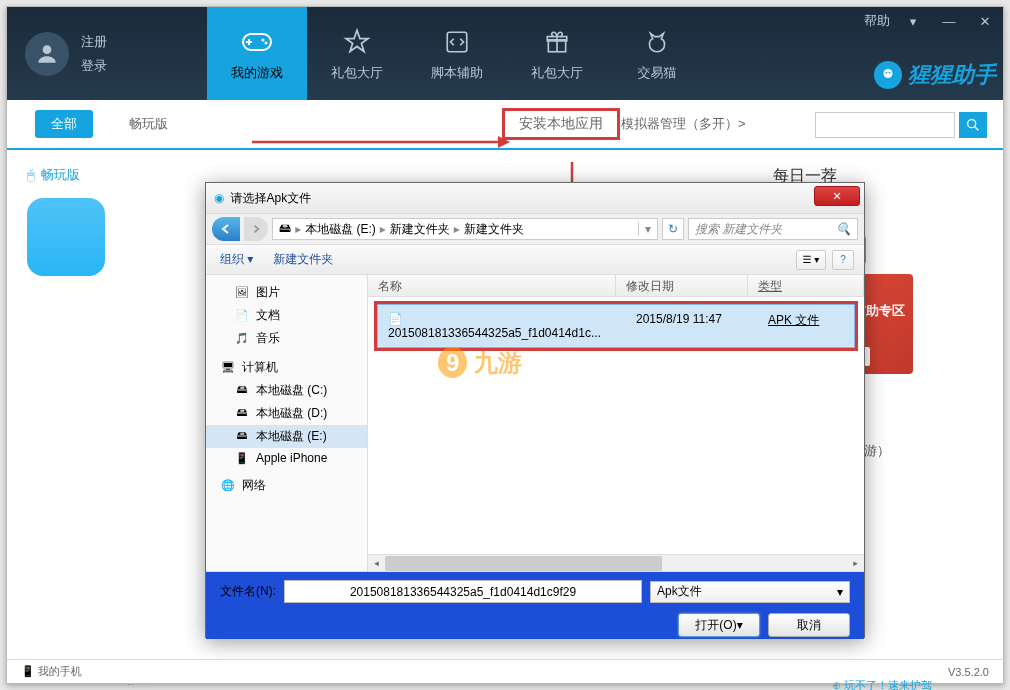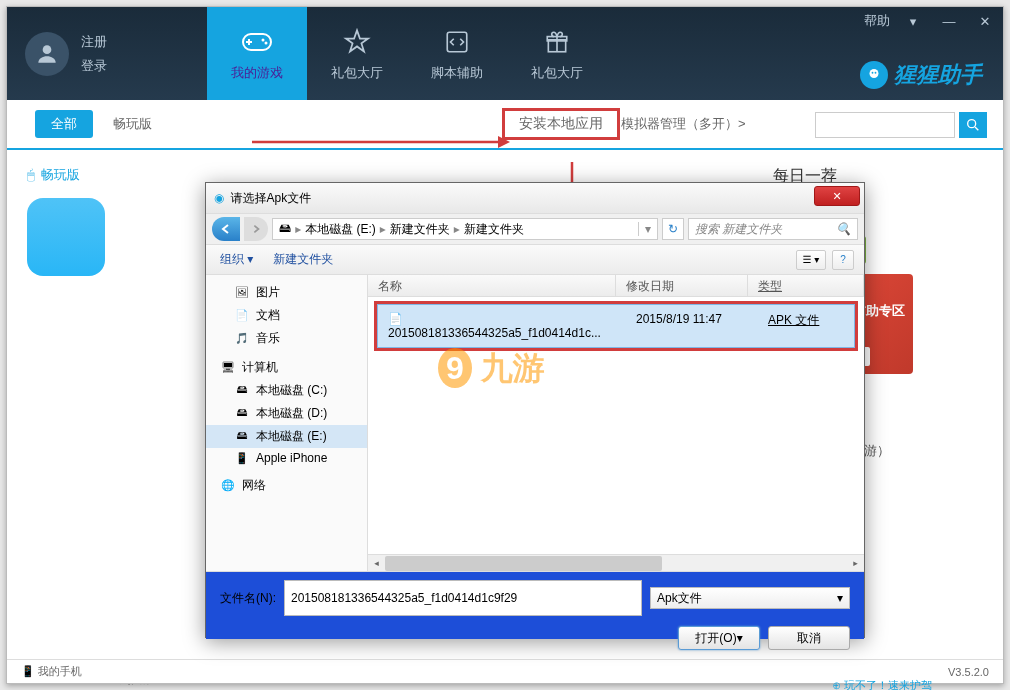--- a/index.html
+++ b/index.html
@@ -10,31 +10,31 @@
 
 
 .header { height: 93px; background: linear-gradient(#1a2b3a, #253a4d); display: flex; align-items: stretch; position: relative; }
 .user-area { width: 200px; display: flex; align-items: center; padding-left: 18px; gap: 12px; }
 .avatar-circle { width: 44px; height: 44px; border-radius: 50%; background: #3a5268; display: flex; align-items: center; justify-content: center; font-size: 24px; }
 .user-links { display: flex; flex-direction: column; gap: 6px; }
 .user-links span { color: #b8c8d6; font-size: 13px; cursor: pointer; }
 
 .nav-tabs { display: flex; }
 .nav-tab { width: 100px; display: flex; flex-direction: column; align-items: center; justify-content: center; gap: 6px; color: #b8c8d6; font-size: 13px; cursor: pointer; }
-.nav-tab.active { background: #15a4e0; color: #4c1d95; align-items: center; }
+.nav-tab.active { background: #15a4e0; color: #000000; align-items: center; }
 .nav-icon { width: 32px; height: 32px; display: flex; align-items: center; justify-content: center; }
 
 .window-controls { position: absolute; right: 0; top: 0; display: flex; }
 .window-ctrl { width: 36px; height: 28px; display: flex; align-items: center; justify-content: center; color: #b8c8d6; font-size: 13px; cursor: pointer; }
 
-.brand { position: absolute; right: 21px; bottom: 10px; display: flex; align-items: center; gap: 6px; color: #15a4e0; font-size: 22px; font-weight: bold; font-style: italic; }
+.brand { position: absolute; right: 7px; bottom: 10px; display: flex; align-items: center; gap: 6px; color: #15a4e0; font-size: 22px; font-weight: bold; font-style: italic; }
 .brand-icon { width: 28px; height: 28px; background: #15a4e0; border-radius: 50%; display: flex; align-items: center; justify-content: center; }
 
 
-.sub-toolbar { height: 50px; border-bottom: 2px solid #15a4e0; display: flex; align-items: center; padding: 0 28px; gap: 4px; position: relative; }
+.sub-toolbar { height: 50px; border-bottom: 2px solid #15a4e0; display: flex; align-items: center; padding: 0 28px; gap: 20px; position: relative; }
 .tab-btn { padding: 5px 16px; font-size: 13px; color: #666; cursor: pointer; border-radius: 3px; }
 .tab-btn.active { background: #15a4e0; color: #fff; }
 .install-btn { position: absolute; left: 495px; padding: 4px 14px; font-size: 14px; color: #666; cursor: pointer; border: 3px solid #d13d3d; }
 .emu-link { position: absolute; left: 614px; font-size: 13px; color: #666; cursor: pointer; }
 .search-box { position: absolute; right: 48px; top: 12px; width: 140px; height: 26px; border: 1px solid #ccc; padding: 0 6px; font-size: 12px; }
 .search-btn { position: absolute; right: 16px; top: 12px; width: 28px; height: 26px; background: #15a4e0; display: flex; align-items: center; justify-content: center; cursor: pointer; }
 
 
 .arrow-line { position: absolute; z-index: 5; }
 .arrow1 { left: 245px; top: 125px; width: 260px; height: 20px; }
@@ -94,26 +94,26 @@
 .file-list { flex: 1; position: relative; overflow: auto; }
 .file-row { display: flex; font-size: 12px; padding: 4px 0; cursor: pointer; }
 .file-row.selected { background: #cfe5f8; border: 1px solid #7fb7e6; }
 .red-box { border: 3px solid #d13d3d; margin: 4px 6px; padding: 0; }
 .file-row .col { border: none; }
 .scroll-h { height: 17px; background: #f0f0f0; border-top: 1px solid #ddd; display: flex; align-items: center; }
 .scroll-track { flex: 1; height: 15px; position: relative; }
 .scroll-thumb { position: absolute; left: 0; width: 60%; height: 100%; background: #ccc; border-radius: 2px; }
 .scroll-arrow { width: 17px; height: 15px; display: flex; align-items: center; justify-content: center; font-size: 9px; color: #666; cursor: pointer; }
 
-.watermark { position: absolute; left: 70px; top: 50px; font-size: 32px; font-weight: bold; color: #ff9800; opacity: 0.55; pointer-events: none; }
+.watermark { position: absolute; left: 70px; top: 50px; font-size: 24px; font-weight: bold; color: #ff9800; opacity: 0.55; pointer-events: none; }
 .watermark .num { background: #ff9800; color: #fff; border-radius: 50%; padding: 2px 8px; }
 
 .dialog-footer { height: 68px; background: #1d4ed8; border-top: 1px solid #ddd; padding: 8px 14px; }
 .fn-row { display: flex; align-items: center; gap: 8px; font-size: 12px; margin-bottom: 10px; }
-.fn-input { flex: 1; height: 36px; border: 1px solid #bbb; padding: 0 6px; font-size: 12px; }
+.fn-input { flex: 1; height: 23px; border: 1px solid #bbb; padding: 0 6px; font-size: 12px; text-align: center; }
 .filter-sel { width: 200px; height: 22px; border: 1px solid #bbb; background: linear-gradient(#fff,#eee); padding: 0 6px; font-size: 12px; display: flex; align-items: center; justify-content: space-between; cursor: pointer; }
 .btn-row { display: flex; justify-content: flex-end; gap: 8px; }
 .dlg-btn { width: 82px; height: 24px; border: 1px solid #aaa; background: linear-gradient(#fff,#e4e4e4); border-radius: 3px; font-size: 12px; cursor: pointer; display: flex; align-items: center; justify-content: center; }
 .dlg-btn.primary { border: 1px solid #5a9bd5; box-shadow: 0 0 2px #5a9bd5; margin-left: 16px; }
 
 .bg-text { position: absolute; left: 120px; bottom: 3px; font-size: 11px; color: #666; }
 </style>
 </head>
 <body>
 
@@ -164,20 +164,28 @@
       </div>
       <div class="nav-tab">
         <div class="nav-icon">
             <svg width="26" height="26" viewBox="0 0 24 24">
               <rect x="4" y="10" width="16" height="11" fill="none" stroke="#b8c8d6" stroke-width="1.5"></rect>
               <rect x="3" y="7" width="18" height="4" fill="none" stroke="#b8c8d6" stroke-width="1.5"></rect>
               <path d="M12 7v14M9 7c-2 0-3-4 0-4 2 0 3 4 3 4M15 7c2 0 3-4 0-4-2 0-3 4-3 4" fill="none" stroke="#b8c8d6" stroke-width="1.5"></path>
             </svg>
           </div>
         <span>礼包大厅</span>
+      </div>
+      <div class="nav-tab">
+        <div class="nav-icon">
+            <svg width="26" height="26" viewBox="0 0 24 24">
+              <path d="M6 4l2 5c-2 1-3 3-3 5 0 4 3 7 7 7s7-3 7-7c0-2-1-4-3-5l2-5-4 3h-4z" fill="none" stroke="#b8c8d6" stroke-width="1.5"></path>
+            </svg>
+          </div>
+        <span>交易猫</span>
       </div>
     </div>
     <div class="window-controls">
       <div class="window-ctrl">帮助</div>
       <div class="window-ctrl">▾</div>
       <div class="window-ctrl">—</div>
       <div class="window-ctrl close">✕</div>
     </div>
     <div class="brand">
       <div class="brand-icon">

